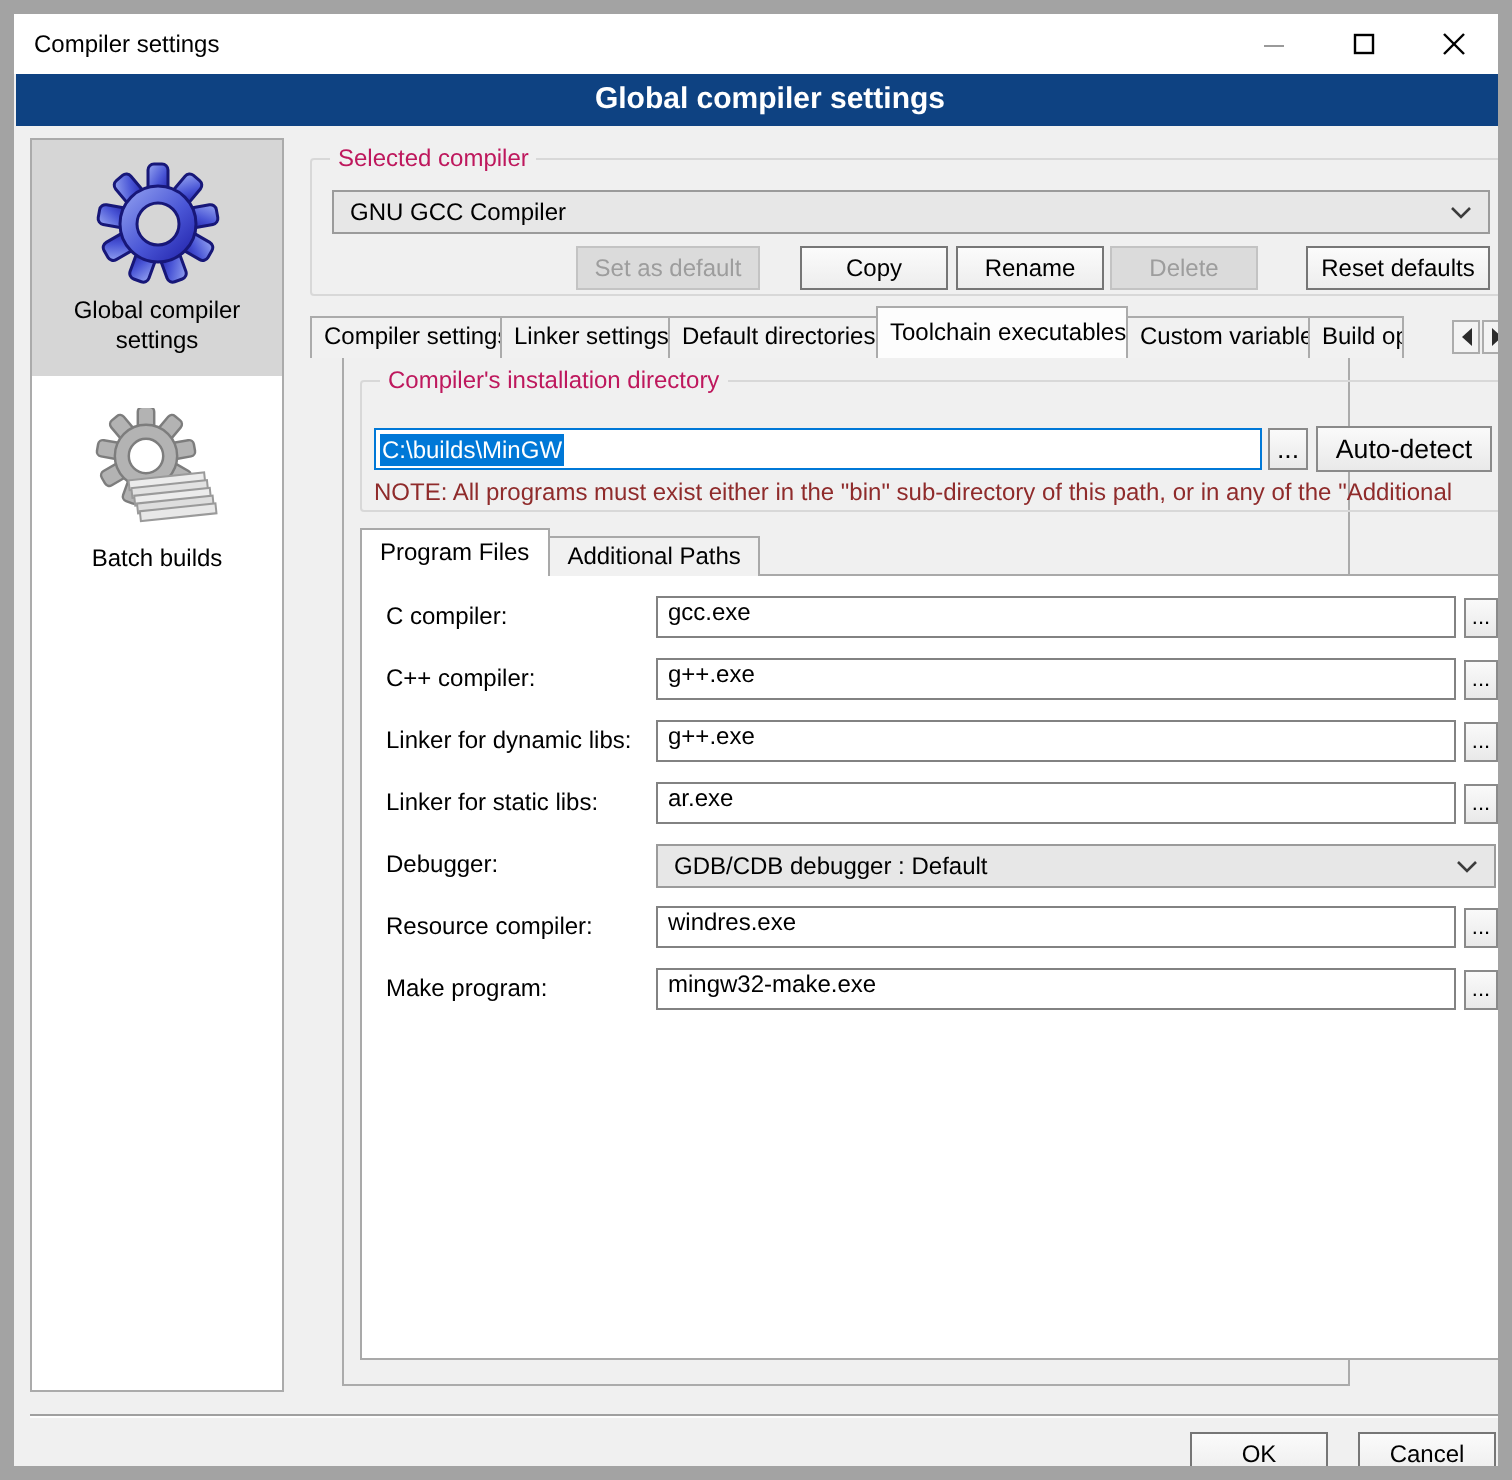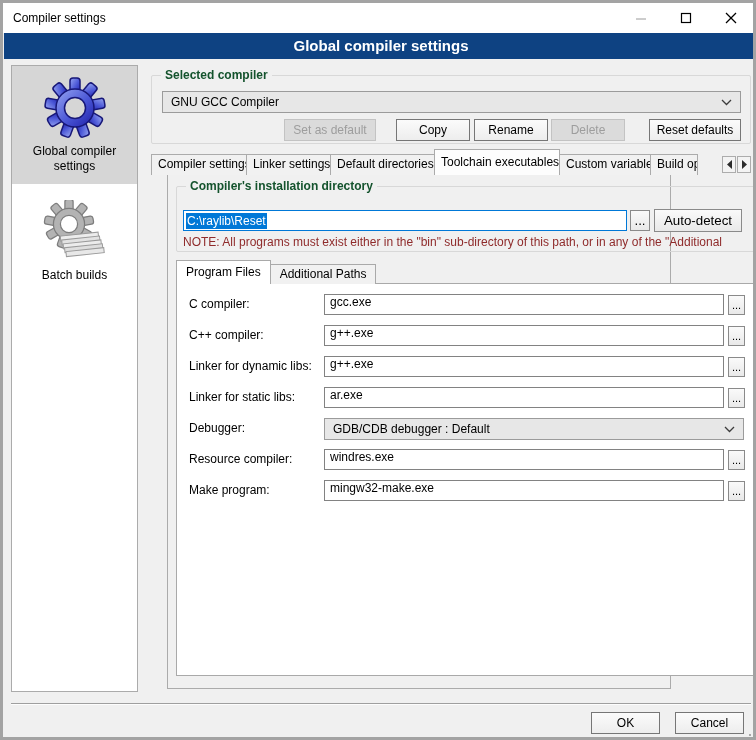--- a/index.html
+++ b/index.html
@@ -1,19 +1,19 @@
 <!DOCTYPE html>
 <html><head>
 <meta charset="utf-8">
 <style>
   * { margin:0; padding:0; box-sizing:border-box; }
   html,body { width:756px; height:740px; }
   body { font-family:"Liberation Sans", sans-serif; font-size:12px; color:#111; background:#fff; }
 
-  .window { position:relative; width:756px; height:740px; border:3px solid #a3a3a3; background:#F0F0F0; overflow:hidden; }
+  .window { position:relative; width:756px; height:740px; border:7px solid #a3a3a3; background:#F0F0F0; overflow:hidden; }
 
   
   .titlebar { position:absolute; left:0; top:0; width:100%; height:30px; background:#FFFFFF; }
   .titlebar .title { position:absolute; left:10px; top:8px; font-size:12px; color:#000; }
   .tb-btn { position:absolute; top:0; width:45px; height:29px; display:flex; align-items:center; justify-content:center; background:transparent; border:none; }
   .tb-min { right:90px; } .tb-max { right:45px; } .tb-close { right:0; }
 
   
   .header { position:absolute; left:1px; top:30px; width:754px; height:26px; background:#0E4282; color:#fff; font-weight:bold; font-size:15px; text-align:center; line-height:26px; }
 
@@ -23,21 +23,21 @@
   
   .sidebar { position:absolute; left:8px; top:6px; width:127px; height:627px; background:#fff; border:1px solid #ABABAB; overflow:hidden; }
   .side-item { position:relative; width:100%; text-align:center; padding-top:8px; cursor:default; }
   .side-item.selected { background:#D6D6D6; }
   .side-item .icon64 { display:block; margin:2px auto 4px auto; }
   .side-label { display:block; padding:0 6px 10px 6px; line-height:15px; color:#000; }
   .side-item + .side-item { margin-top:6px; }
 
   
   .group { position:absolute; border:1px solid #D8D8D8; border-radius:2px; }
-  .group > .glabel { position:absolute; top:-8px; left:9px; background:#F0F0F0; padding:0 4px; color:#14532d;font-weight:bold; }
+  .group > .glabel { position:absolute; top:-8px; left:9px; background:#F0F0F0; padding:0 4px; color:#be185d; }
 
   
   .g-selcomp { left:148px; top:16px; width:600px; height:69px; }
 
   .combo { position:absolute; height:22px; background:#E7E7E7; border:1px solid #9B9B9B; display:flex; align-items:center; padding:0 8px; color:#000; }
   .combo .chev { margin-left:auto; display:flex; align-items:center; }
   .combo-compiler { left:10px; top:15px; width:579px; }
 
   .btn { position:absolute; height:22px; background:linear-gradient(#fbfbfb,#ededed); border:1px solid #767676; font-family:"Liberation Sans", sans-serif; font-size:12px; color:#000; text-align:center; }
   .btn.disabled { background:#DBDBDB; border-color:#C3C3C3; color:#9D9D9D; }
@@ -210,21 +210,21 @@
         </div>
       </div>
     </div>
 
     <div class="tabpanel">
 
       <div class="group g-instdir">
         <span class="glabel">Compiler's installation directory</span>
       </div>
       <div class="pathwrap">
-        <span class="sel">C:\raylib\Reset</span>
+        <span class="sel">C:\builds\MinGW</span>
       </div>
       <button class="smallbtn b-browse-path">...</button>
       <button class="smallbtn b-autodetect">Auto-detect</button>
       <div class="note">NOTE: All programs must exist either in the "bin" sub-directory of this path, or in any of the "Additional</div>
 
       <div class="ntabs">
         <div class="ntab active">Program Files</div>
         <div class="ntab">Additional Paths</div>
       </div>
 

